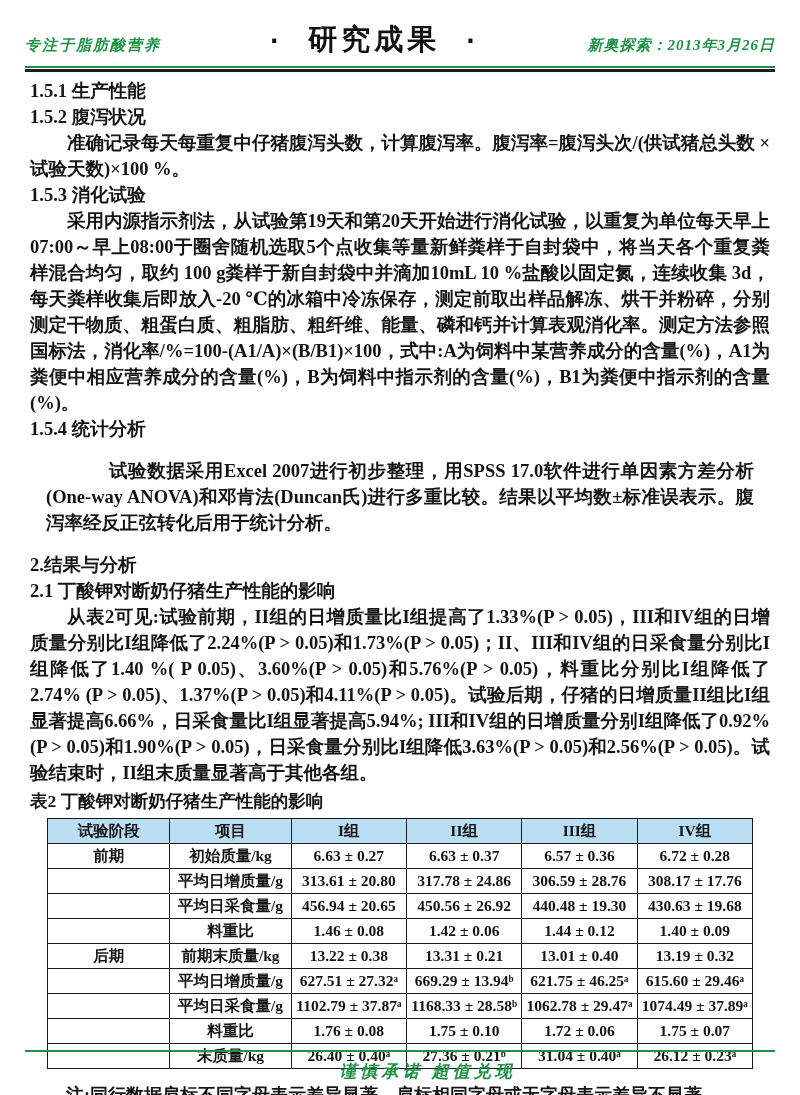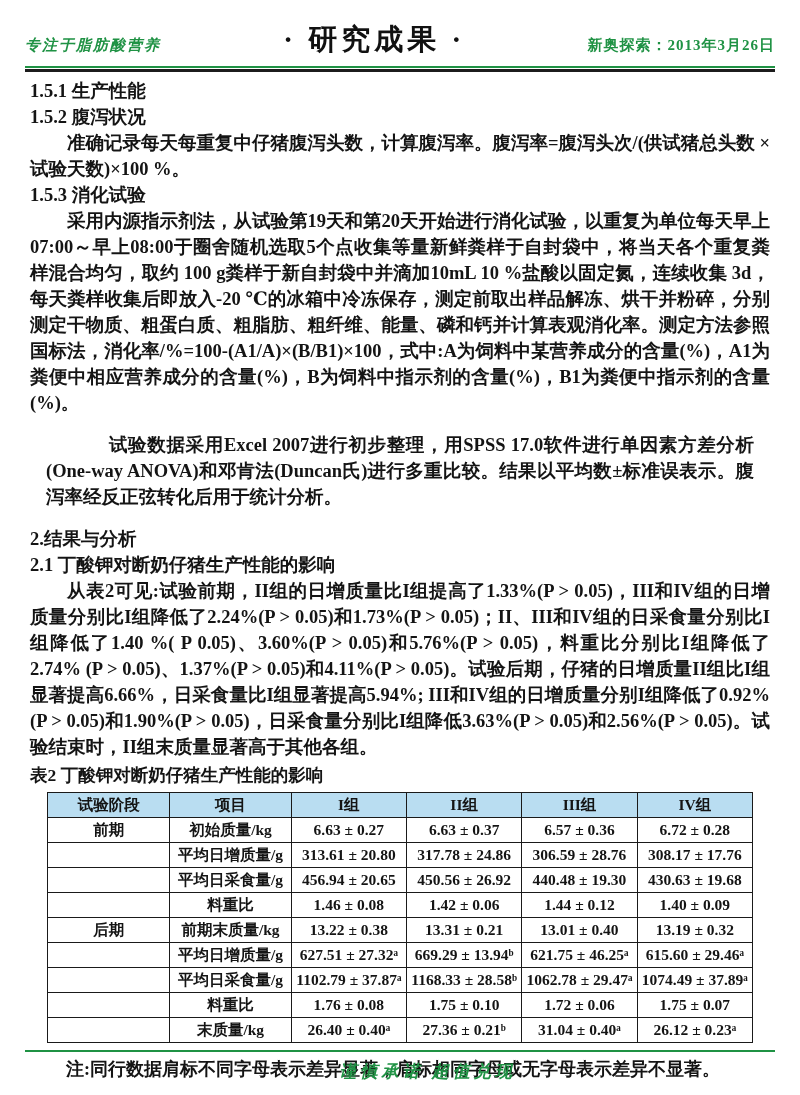--- a/index.html
+++ b/index.html
@@ -29,24 +29,24 @@
     height:40px;
     text-align:center;
   }
   .hdr-left{
     color:var(--green);font-weight:700;font-style:italic;
     font-size:15px;letter-spacing:2px;padding-bottom:3px;
   }
   .hdr-center{
     font-size:29px;font-weight:800;letter-spacing:4px;
     color:#111;transform:translateY(2px);
-    font-family:Liberation Serif, serif;
+    font-family:Liberation Mono, monospace;
   }
   .hdr-right{
-    color:var(--green);font-weight:700;
+    color:var(--green);font-weight:700;font-style:italic;
     font-size:15px;letter-spacing:1px;padding-bottom:3px;
   }
   .rule-green{height:2px;background:var(--green);margin:2px 25px 0 25px;}
   .rule-dark{height:3px;background:#1c1c1c;margin:1px 25px 0 25px;}
   
   .bodytext{
     padding:6px 30px 0 30px;
     font-size:18.5px;line-height:26px;
     font-weight:600;
     text-align:justify;
@@ -103,20 +103,21 @@
   </div>
   <div class="rule-green"></div>
   <div class="rule-dark"></div>
 
   <div class="bodytext">
     <p class="h-sec">1.5.1 生产性能</p>
     <p class="h-sec">1.5.2 腹泻状况</p>
     <p class="para">准确记录每天每重复中仔猪腹泻头数，计算腹泻率。腹泻率=腹泻头次/(供试猪总头数 ×试验天数)×100 %。</p>
     <p class="h-sec">1.5.3 消化试验</p>
     <p class="para">采用内源指示剂法，从试验第19天和第20天开始进行消化试验，以重复为单位每天早上07:00～早上08:00于圈舍随机选取5个点收集等量新鲜粪样于自封袋中，将当天各个重复粪样混合均匀，取约 100 g粪样于新自封袋中并滴加10mL 10 %盐酸以固定氮，连续收集 3d，每天粪样收集后即放入-20 ℃的冰箱中冷冻保存，测定前取出样品解冻、烘干并粉碎，分别测定干物质、粗蛋白质、粗脂肪、粗纤维、能量、磷和钙并计算表观消化率。测定方法参照国标法，消化率/%=100-(A1/A)×(B/B1)×100，式中:A为饲料中某营养成分的含量(%)，A1为粪便中相应营养成分的含量(%)，B为饲料中指示剂的含量(%)，B1为粪便中指示剂的含量(%)。</p>
+    <p class="h-sec">1.5.4 统计分析</p>
     <p class="para-deep">试验数据采用Excel 2007进行初步整理，用SPSS 17.0软件进行单因素方差分析(One-way ANOVA)和邓肯法(Duncan氏)进行多重比较。结果以平均数±标准误表示。腹泻率经反正弦转化后用于统计分析。</p>
     <p class="h-sec">2.结果与分析</p>
     <p class="h-sec">2.1 丁酸钾对断奶仔猪生产性能的影响</p>
     <p class="para">从表2可见:试验前期，II组的日增质量比I组提高了1.33%(P &gt; 0.05)，III和IV组的日增质量分别比I组降低了2.24%(P &gt; 0.05)和1.73%(P &gt; 0.05)；II、III和IV组的日采食量分别比I组降低了1.40 %( P 0.05)、3.60%(P &gt; 0.05)和5.76%(P &gt; 0.05)，料重比分别比I组降低了2.74% (P &gt; 0.05)、1.37%(P &gt; 0.05)和4.11%(P &gt; 0.05)。试验后期，仔猪的日增质量II组比I组显著提高6.66%，日采食量比I组显著提高5.94%; III和IV组的日增质量分别I组降低了0.92%(P &gt; 0.05)和1.90%(P &gt; 0.05)，日采食量分别比I组降低3.63%(P &gt; 0.05)和2.56%(P &gt; 0.05)。试验结束时，II组末质量显著高于其他各组。</p>
 
     <p class="tbl-caption">表2 丁酸钾对断奶仔猪生产性能的影响</p>
 
     <table class="data">
       <colgroup>
         <col class="c0">

